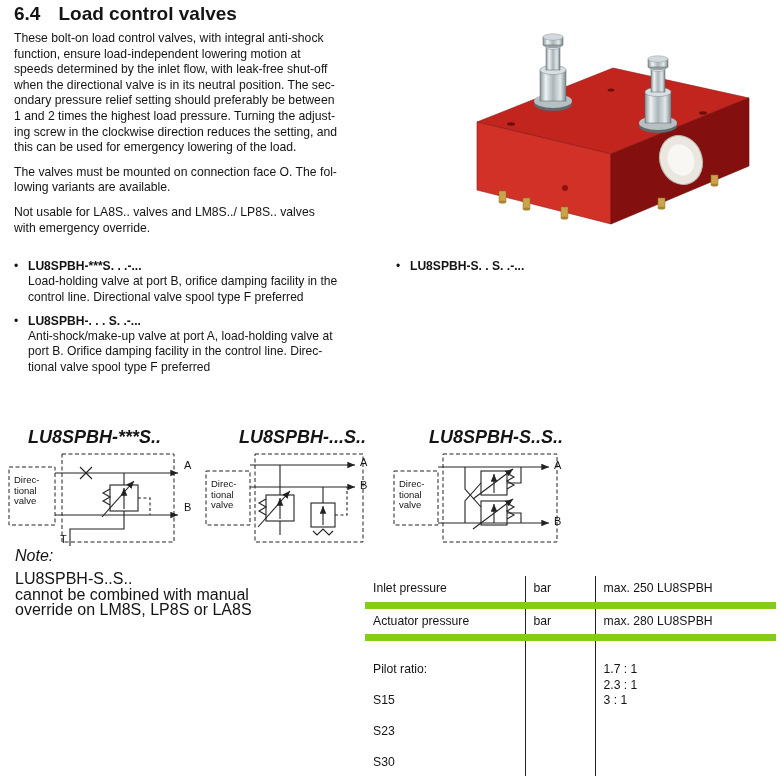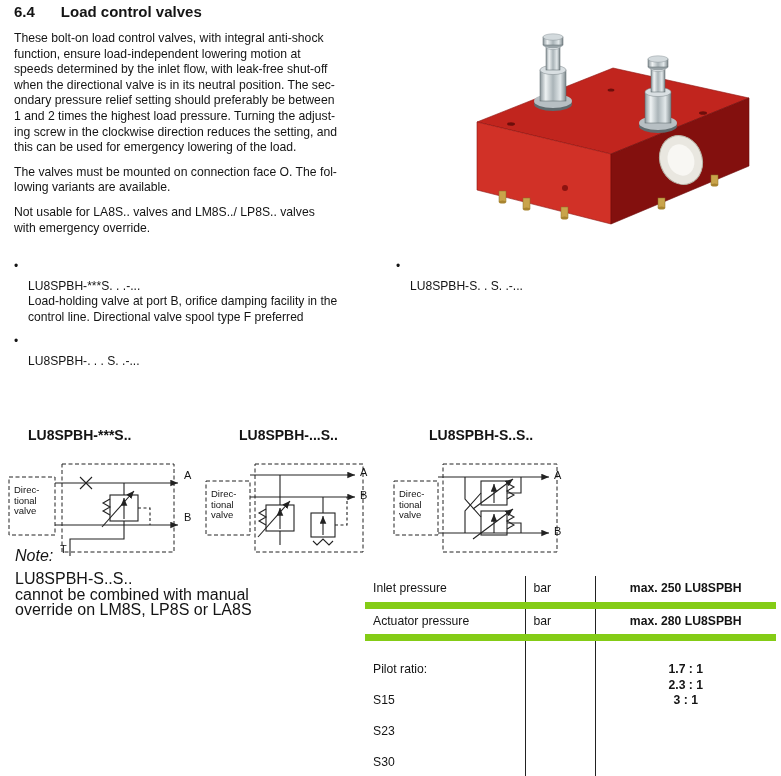--- a/index.html
+++ b/index.html
@@ -2,48 +2,48 @@
 <html><head>
 <meta charset="utf-8">
 <style>
   * { margin:0; padding:0; box-sizing:border-box; }
   html,body { background:#ffffff; }
   body {
     width:781px; height:776px; position:relative; overflow:hidden;
     font-family:"Liberation Sans","DejaVu Sans",sans-serif;
     color:#141414;
   }
-  #heading { position:absolute; left:14px; top:3px; font-size:15px; font-weight:bold; display:flex; gap:26px; }
+  #heading { position:absolute; left:14px; top:3px; font-size:19px; font-weight:bold; display:flex; gap:18px; }
   #intro { position:absolute; left:14px; top:31px; width:392px; font-size:12.2px; line-height:15.6px; }
   #intro p { white-space:pre-line; margin-bottom:9px; }
   #photo { position:absolute; left:415px; top:20px; width:350px; height:212px; }
   .variant-col { position:absolute; top:259px; width:384px; font-size:12.1px; line-height:15.3px; }
   #variants-left { left:14px; }
   #variants-right { left:396px; }
   .bullet { display:flex; margin-bottom:9px; }
   .bullet .dot { width:14px; flex:none; }
-  .bullet .code { font-weight:normal;margin-top:20px; }
+  .bullet .code { font-weight:bold; }
   .bullet .desc { white-space:pre-line; }
   .diagram { position:absolute; top:427px; }
-  .dtitle { font-weight:bold; font-size:14px; margin-bottom:18px; }
+  .dtitle { font-weight:bold; font-size:18px; margin-bottom:3px;font-style:italic; }
   .dcanvas { position:relative; height:99px; }
   .dv-label { position:absolute; font-size:9.5px; line-height:10.5px; white-space:pre-line; }
   .port { position:absolute; font-size:11px; }
   .ln { stroke:#222; stroke-width:1.1; fill:none; }
   .box { stroke:#222; stroke-width:1.1; fill:none; }
   .dash { stroke:#222; stroke-width:1; fill:none; stroke-dasharray:4 2.5; }
   .pilot { stroke-dasharray:3 2.5; }
   #note { position:absolute; left:15px; top:548px; width:335px; font-size:16px; line-height:15.3px; }
   #note .note-label { font-style:italic; margin-bottom:8px; }
   #note .note-body { white-space:pre-line; }
   #spec { position:absolute; left:365px; top:576px; width:411px; border-collapse:collapse; font-size:12.2px; table-layout:fixed; }
   #spec td { border-bottom:7px solid #84cc16; padding:5px 8px; vertical-align:top; line-height:15.5px; }
   #spec td.label { width:160px; white-space:pre-line; }
   #spec td.unit  { width:70px; border-left:1px solid #222; border-right:1px solid #222; text-align:left; }
-  #spec td.value { text-align:center;font-weight:bold; }
+  #spec td.value { text-align:left; }
   #spec td.vpad  { padding-top:21px; }
 </style>
 </head>
 <body>
 
 <div id="page">
 
   <div id="heading">
     <span>6.4</span>
     <span>Load control valves</span>
@@ -133,20 +133,23 @@
       <div class="bbody">
         <div class="code">LU8SPBH-***S. . .-...</div>
         <div class="desc">Load-holding valve at port B, orifice damping facility in the
 control line. Directional valve spool type F preferred</div>
       </div>
     </div>
     <div class="bullet">
       <span class="dot">•</span>
       <div class="bbody">
         <div class="code">LU8SPBH-. . . S. .-...</div>
+        <div class="desc">Anti-shock/make-up valve at port A, load-holding valve at
+port B. Orifice damping facility in the control line. Direc-
+tional valve spool type F preferred</div>
       </div>
     </div>
   </div>
 
   <div id="variants-right" class="variant-col">
     <div class="bullet">
       <span class="dot">•</span>
       <div class="bbody">
         <div class="code">LU8SPBH-S. . S. .-...</div>
       </div>

